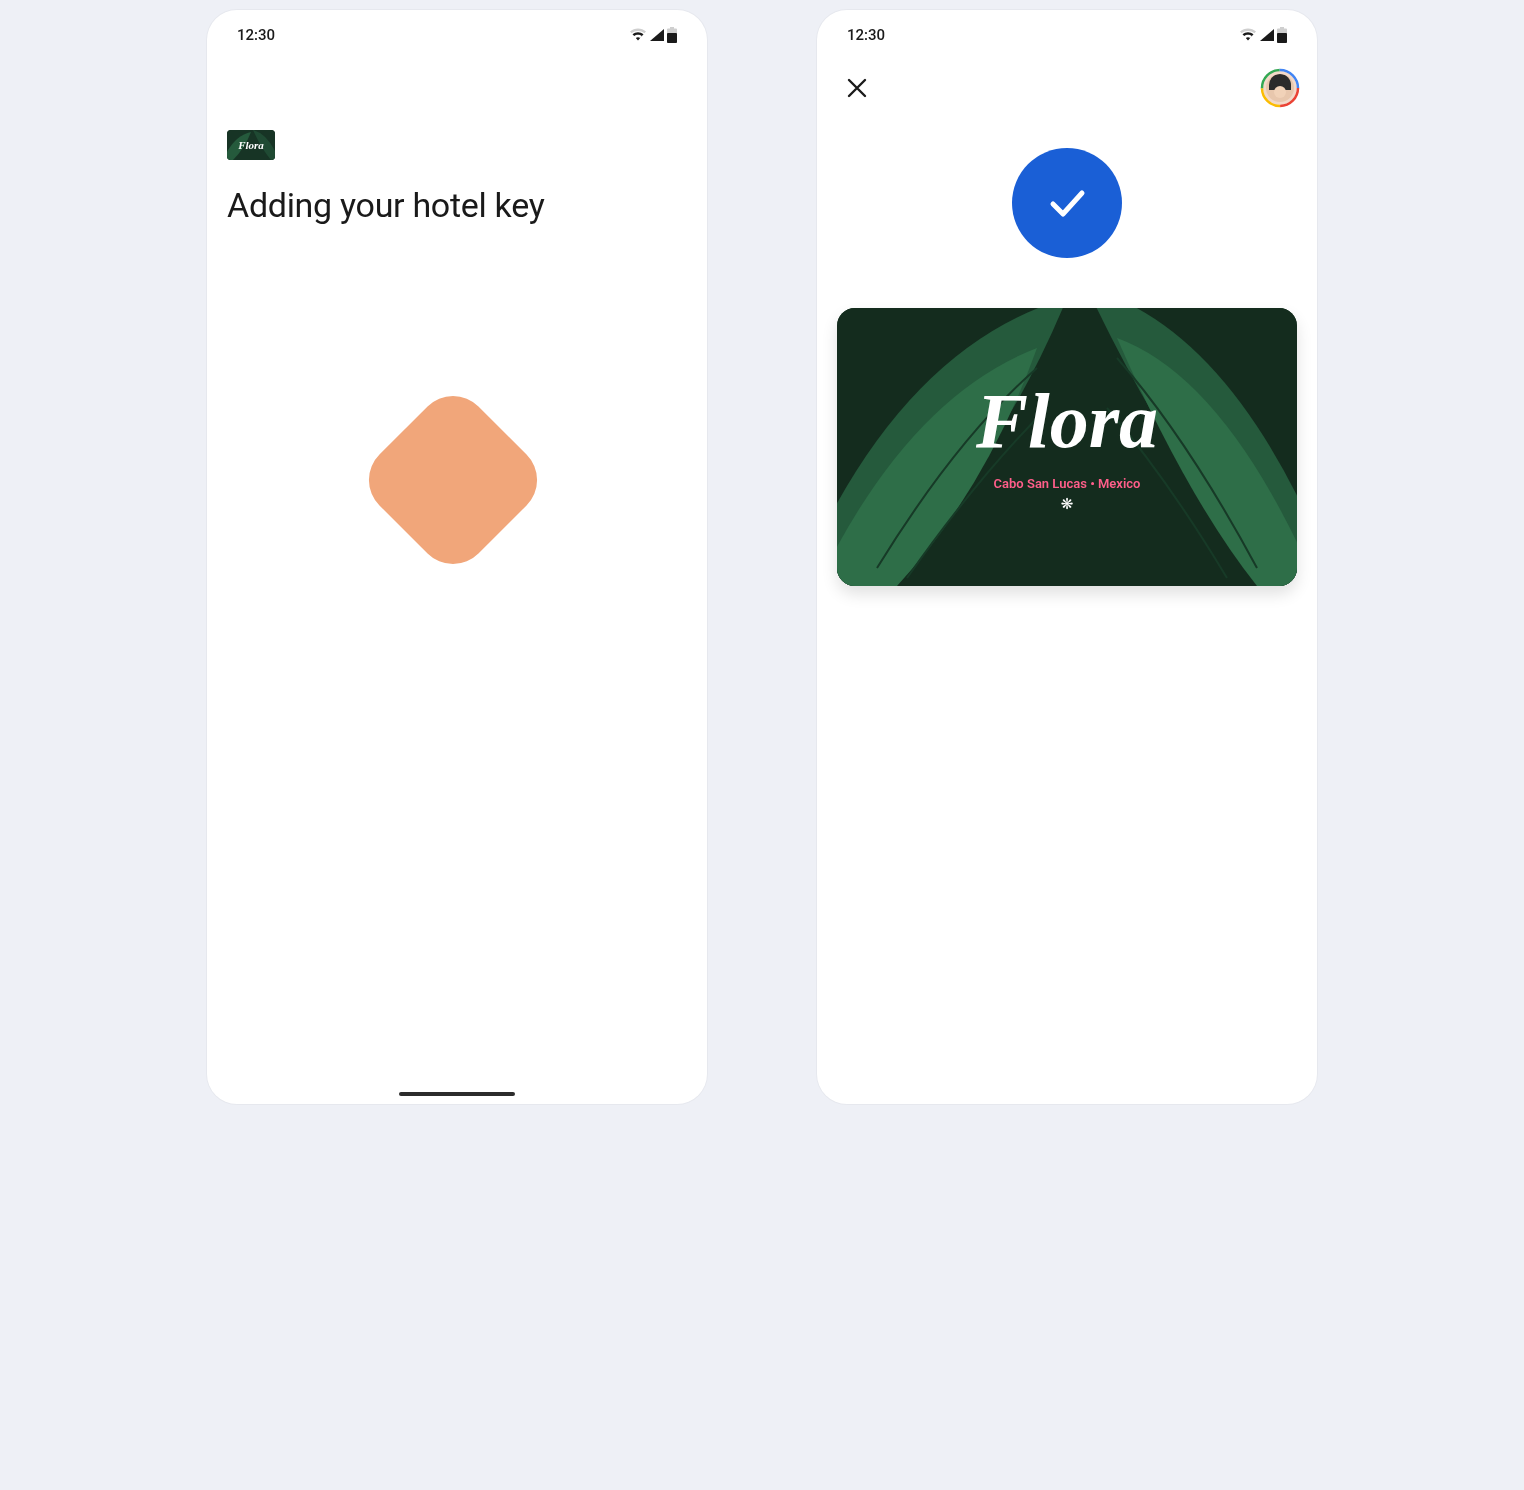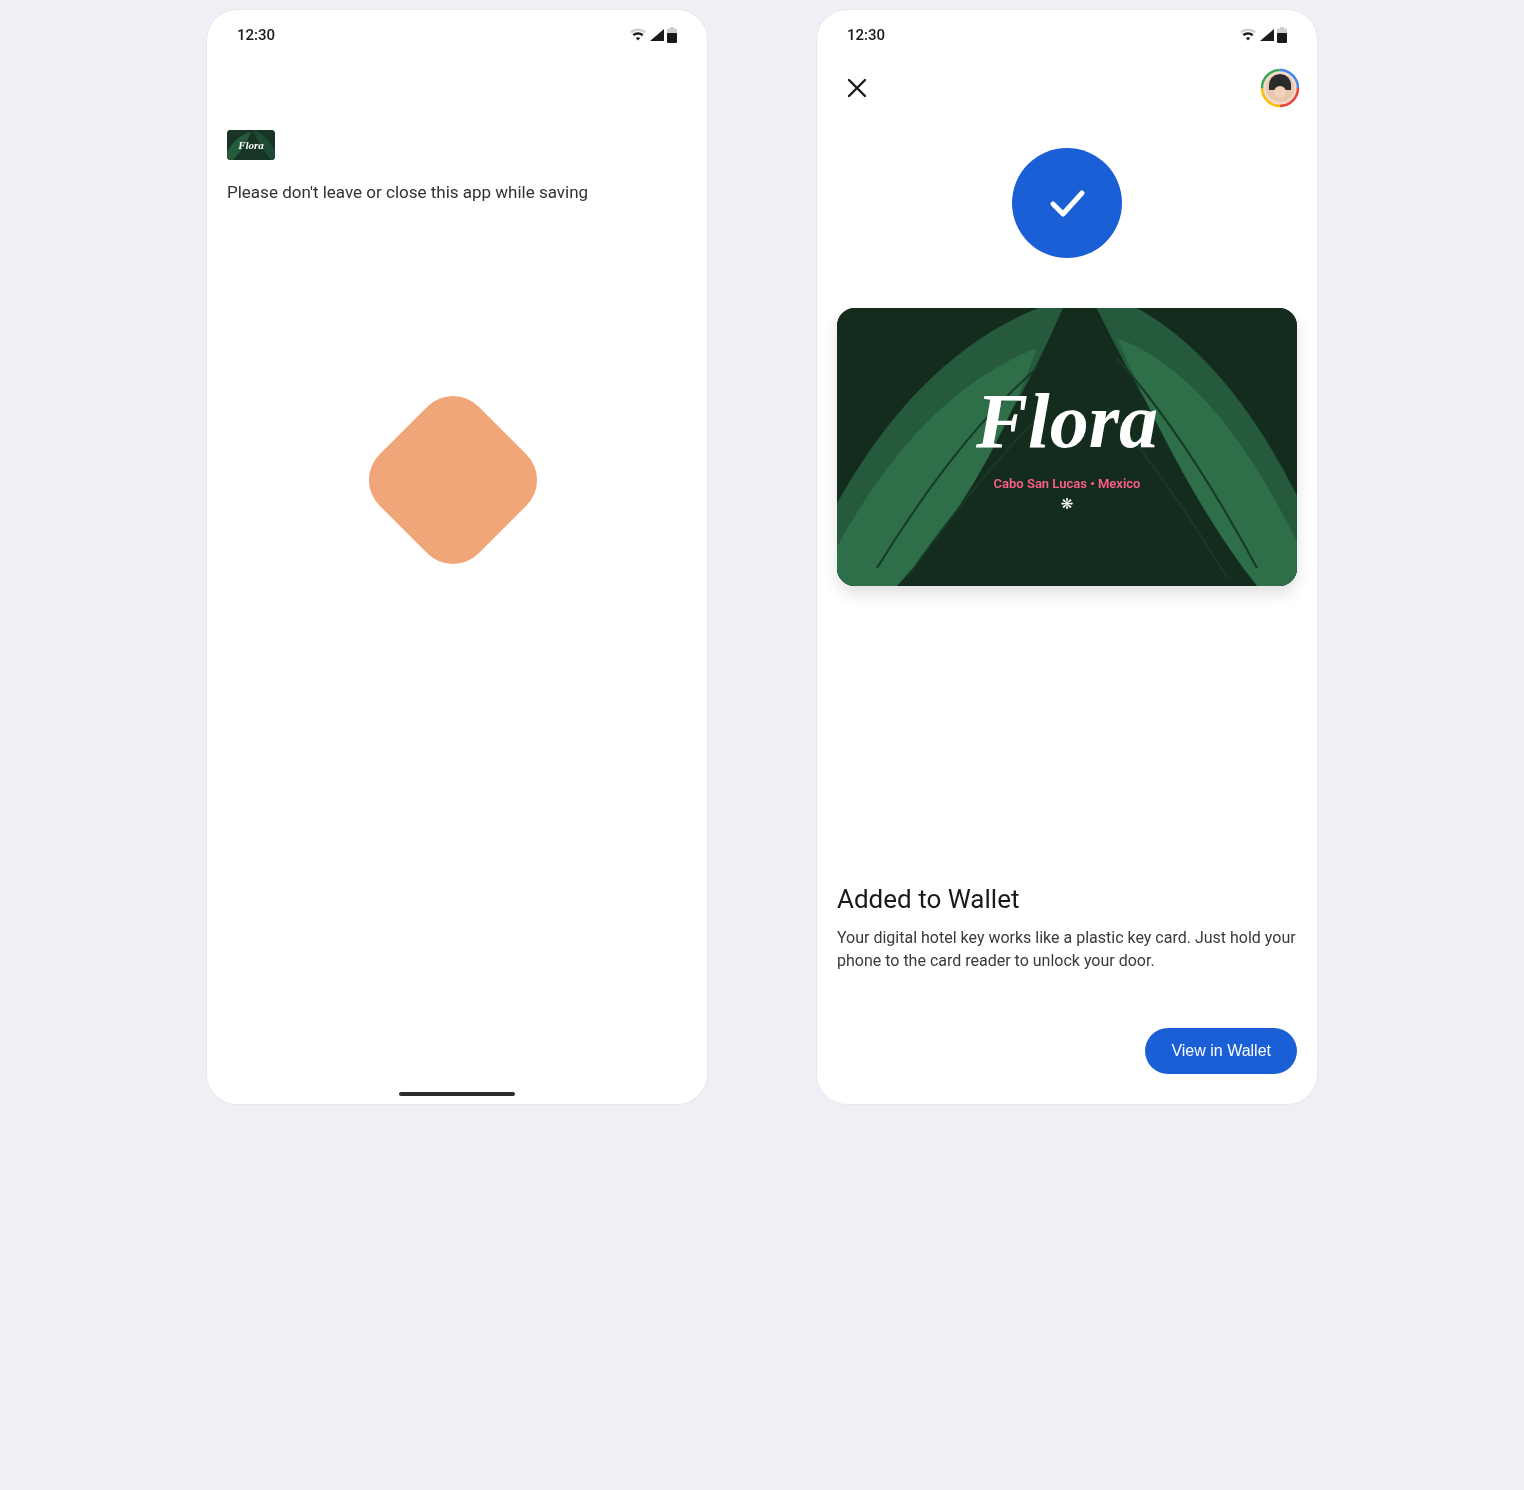--- a/index.html
+++ b/index.html
@@ -201,21 +201,21 @@
 
   <div class="left-content">
     <div class="mini-card">
       <svg class="leaf" viewBox="0 0 48 30" preserveAspectRatio="xMidYMid slice">
           <rect width="48" height="30" fill="#173425"></rect>
           <path d="M-4 30 Q6 6 24 2 Q18 18 6 30 Z" fill="#255a3c"></path>
           <path d="M52 30 Q42 4 26 0 Q34 18 44 30 Z" fill="#1f4a33"></path>
         </svg>
       <span class="mini-label">Flora</span>
     </div>
-    <p class="subtext">Please don't leave or close this app while saving</p>
+    <h1 class="heading">Adding your hotel key</h1>
   </div>
 
   <div class="loader"></div>
 
   <div class="home-indicator"></div>
 </div>
 
 <div class="phone">
 
   <div class="status-bar">
@@ -274,19 +274,14 @@
         <path d="M70 270 Q140 170 210 100"></path>
         <path d="M420 260 Q350 130 280 50"></path>
         <path d="M390 270 Q330 170 270 100"></path>
       </g>
     </svg>
     <div class="hotel-brand">Flora</div>
     <div class="hotel-location">Cabo San Lucas  •  Mexico</div>
     <div class="hotel-snow">❋</div>
   </div>
 
-  <div class="bottom-section">
-    <h2 class="added-title">Added to Wallet</h2>
-    <p class="added-desc">Your digital hotel key works like a plastic key card. Just hold your phone to the card reader to unlock your door.</p>
-    <button class="wallet-btn">View in Wallet</button>
-  </div>
 
 </div>
 
 </body></html>

